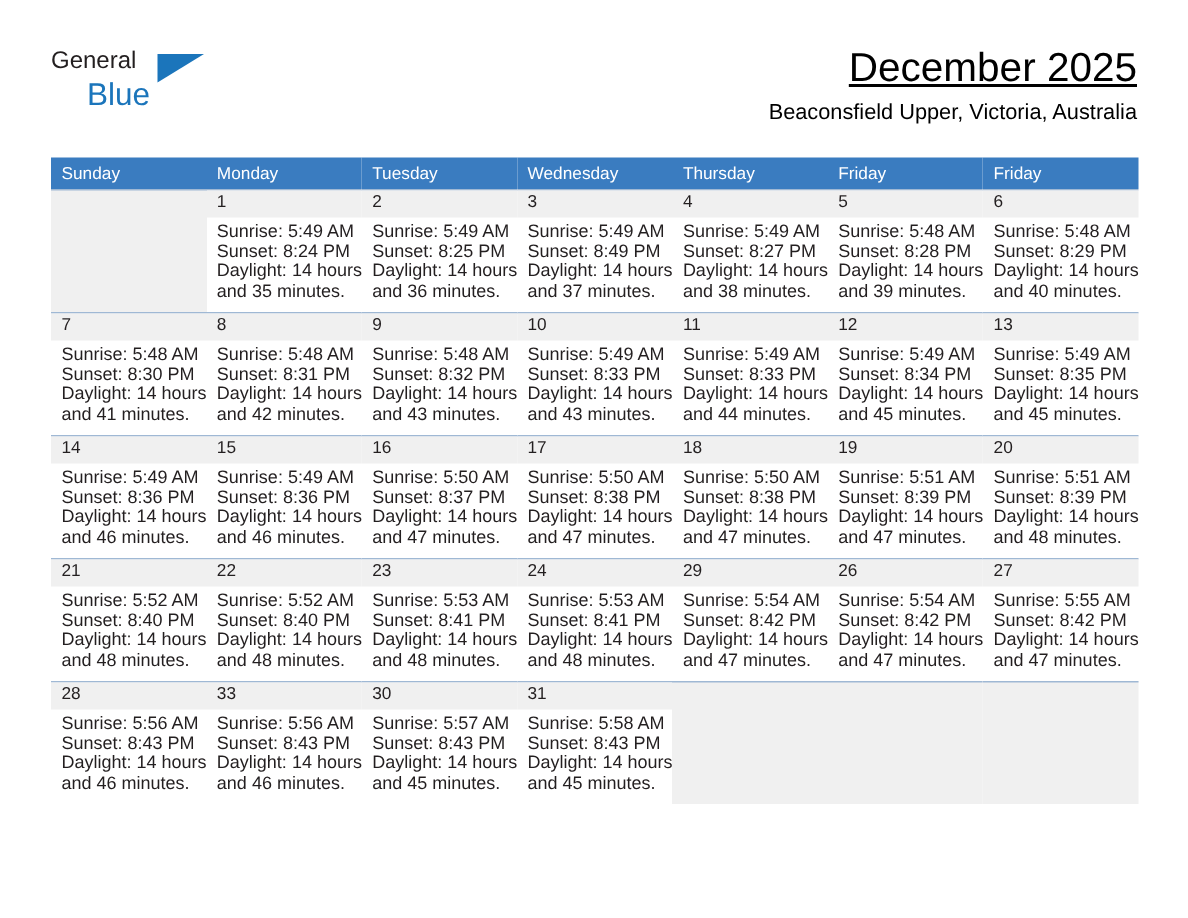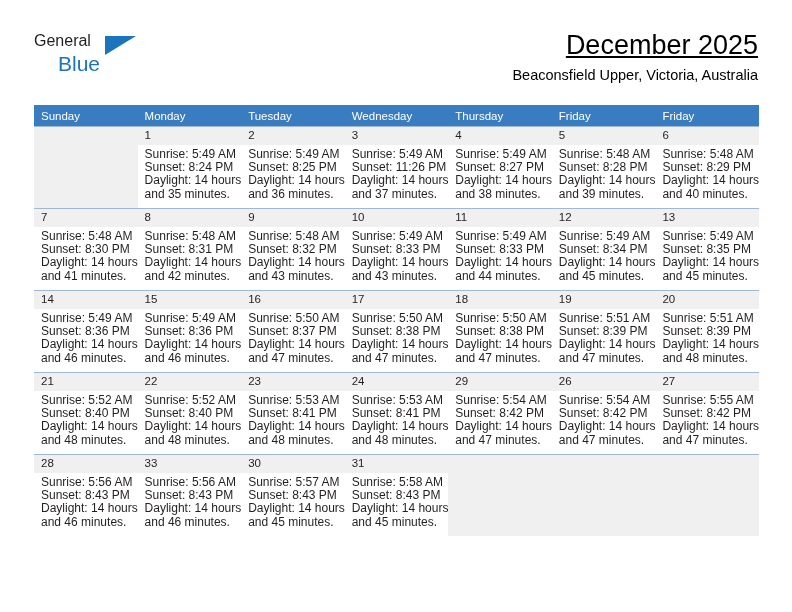--- a/index.html
+++ b/index.html
@@ -198,21 +198,21 @@
                 <div>Daylight: 14 hours</div>
                 <div>and 36 minutes.</div>
               </div>
             </div>
           </td>
           <td>
             <div class="cell">
               <span class="daynum">3</span>
               <div class="info">
                 <div>Sunrise: 5:49 AM</div>
-                <div>Sunset: 11:26 PM</div>
+                <div>Sunset: 8:49 PM</div>
                 <div>Daylight: 14 hours</div>
                 <div>and 37 minutes.</div>
               </div>
             </div>
           </td>
           <td>
             <div class="cell">
               <span class="daynum">4</span>
               <div class="info">
                 <div>Sunrise: 5:49 AM</div>

